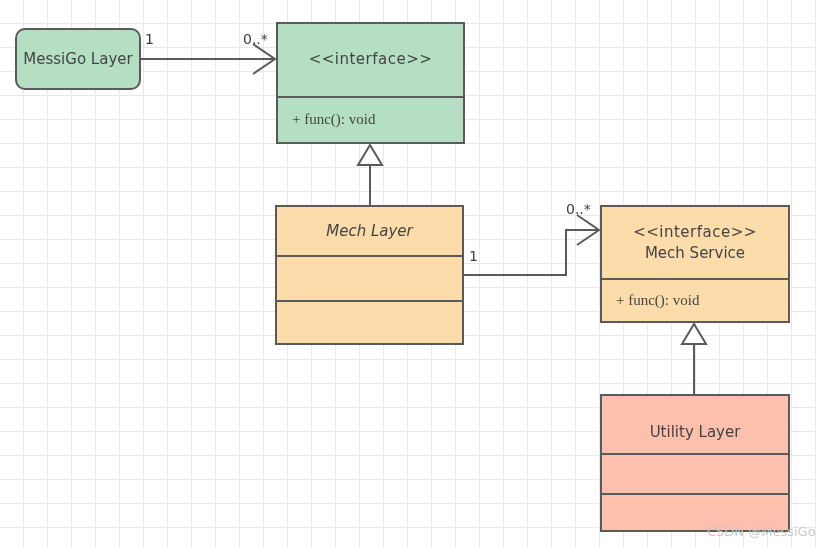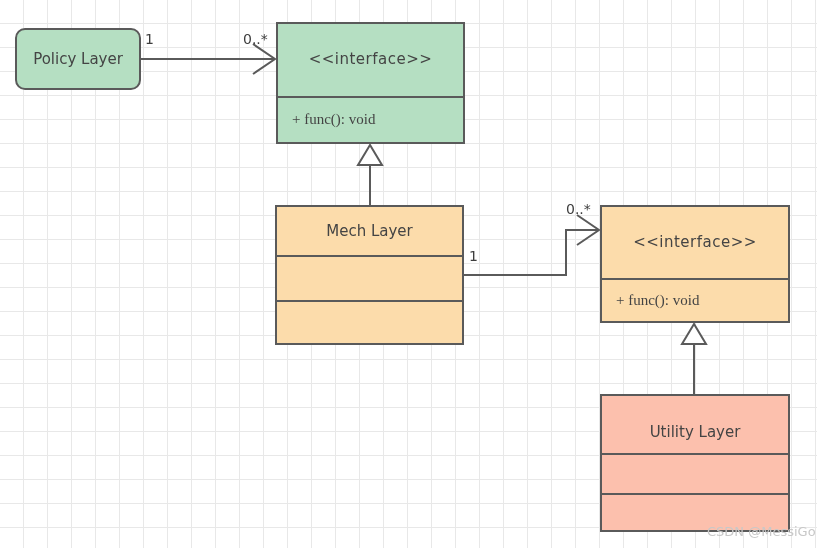--- a/index.html
+++ b/index.html
@@ -105,48 +105,49 @@
 
     <polyline points="464,275 566,275 566,230 598,230"></polyline>
     <polyline points="577,215 599,230 577,245"></polyline>
 
     <line x1="694" y1="394" x2="694" y2="343"></line>
     <polygon class="hollow" points="694,324 682,344 706,344"></polygon>
   </svg>
 
   <div class="umlbox rounded" style="left:15px; top:28px; width:126px; height:62px; background:#b5dfc2;">
     <div class="compartment" style="height:100%;">
-      <span>Policy Layer</span>
+      <span>MessiGo Layer</span>
     </div>
   </div>
 
   <div class="umlbox" style="left:276px; top:22px; width:189px; height:122px; background:#b5dfc2;">
     <div class="compartment" style="height:74px;">
       <span class="stereo">&lt;&lt;interface&gt;&gt;</span>
     </div>
     <div class="compartment divider-top left-align" style="height:48px;">
       <span>+ func(): void</span>
     </div>
   </div>
 
   <div class="umlbox" style="left:275px; top:205px; width:189px; height:140px; background:#fcdcab;">
-    <div class="compartment" style="height:48px;">
+    <div class="compartment" style="height:48px;font-style:italic;">
       <span>Mech Layer</span>
     </div>
     <div class="compartment divider-top" style="height:45px;">
       <span></span>
     </div>
     <div class="compartment divider-top" style="height:43px;">
       <span></span>
     </div>
   </div>
 
   <div class="umlbox" style="left:600px; top:205px; width:190px; height:118px; background:#fcdcab;">
     <div class="compartment" style="height:74px;">
       <span class="stereo">&lt;&lt;interface&gt;&gt;</span>
+      <span>Mech Service</span>
     </div>
     <div class="compartment divider-top left-align" style="height:44px;">
       <span>+ func(): void</span>
     </div>
   </div>
 
   <div class="umlbox" style="left:600px; top:394px; width:190px; height:138px; background:#fcc0ad;">
     <div class="compartment" style="height:47px;margin-top:16px;">
       <span>Utility Layer</span>
     </div>

